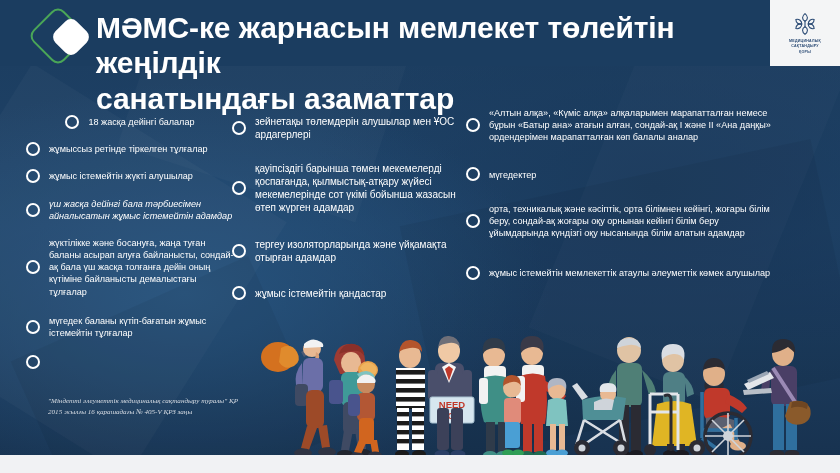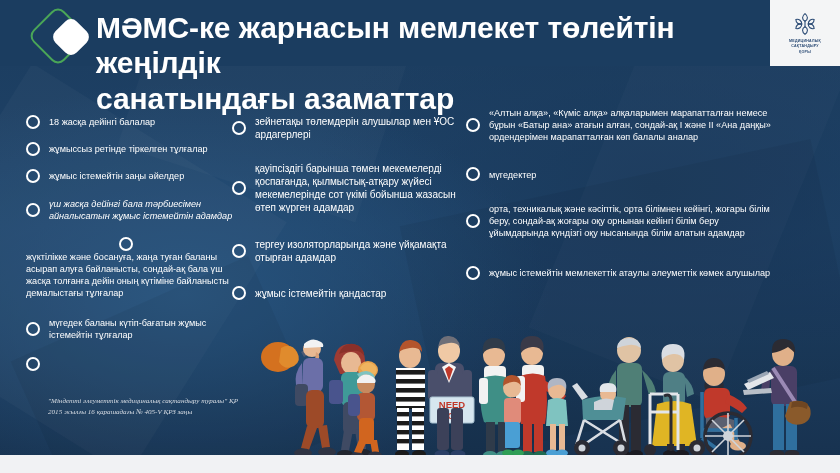--- a/index.html
+++ b/index.html
@@ -136,37 +136,37 @@
       </g>
     </svg>
     <div class="logo-text">
       <div>МЕДИЦИНАЛЫҚ</div>
       <div>САҚТАНДЫРУ</div>
       <div>ҚОРЫ</div>
     </div>
   </div>
 
   <div class="col col-left">
+    <div class="item" style="margin-bottom:13px;justify-content:center;">
+      <span class="bullet"></span>
+      <span class="itxt">18 жасқа дейінгі балалар</span>
+    </div>
     <div class="item" style="margin-bottom:13px;">
       <span class="bullet"></span>
-      <span class="itxt">18 жасқа дейінгі балалар</span>
-    </div>
-    <div class="item" style="margin-bottom:13px;">
-      <span class="bullet"></span>
       <span class="itxt">жұмыссыз ретінде тіркелген тұлғалар</span>
     </div>
     <div class="item" style="margin-bottom:15px;">
       <span class="bullet"></span>
-      <span class="itxt">жұмыс істемейтін заңы әйелдер</span>
+      <span class="itxt">жұмыс істемейтін жүкті алушылар</span>
     </div>
     <div class="item" style="margin-bottom:15px;font-style:italic;">
       <span class="bullet"></span>
       <span class="itxt">үш жасқа дейінгі бала тәрбиесімен айналысатын жұмыс істемейтін адамдар</span>
     </div>
-    <div class="item" style="margin-bottom:17px;flex-direction:column;">
+    <div class="item" style="margin-bottom:17px;">
       <span class="bullet"></span>
       <span class="itxt">жүктілікке және босануға, жаңа туған баланы асырап алуға байланысты, сондай-ақ бала үш жасқа толғанға дейін оның күтіміне байланысты демалыстағы тұлғалар</span>
     </div>
     <div class="item" style="margin-bottom:16px;justify-content:center;">
       <span class="bullet"></span>
       <span class="itxt">мүгедек баланы күтіп-бағатын жұмыс істемейтін тұлғалар</span>
     </div>
     <div class="item">
       <span class="bullet"></span>
     </div>

